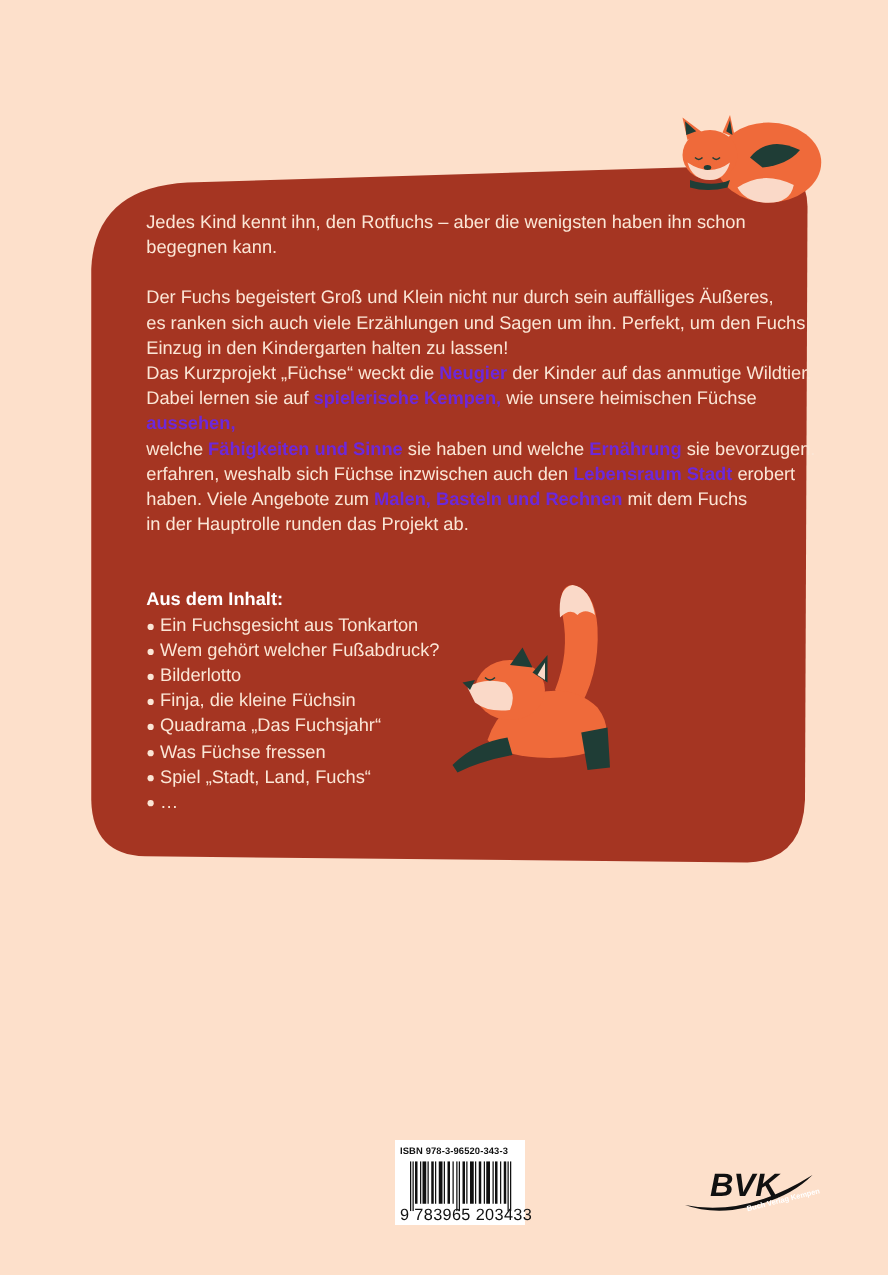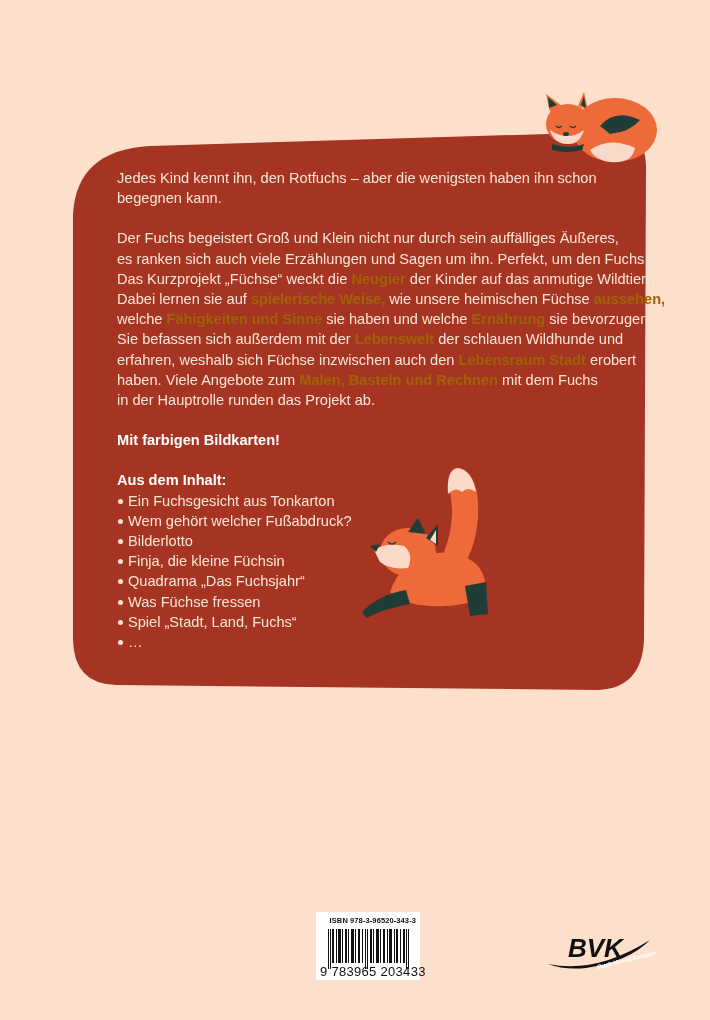--- a/index.html
+++ b/index.html
@@ -12,35 +12,35 @@
     .panel {
       position: absolute; left: 0; top: 0; width: 710px; height: 1020px;
     }
     .panel svg { position: absolute; left: 0; top: 0; }
     .content {
       position: absolute; left: 117px; top: 168px; width: 560px;
       color: #fbe6d6; font-size: 14.6px; line-height: 20.2px;
     }
     .content p { margin: 0; }
     .content .gap { height: 20px; }
-    .content b { font-weight: bold; color: #a16207; }
+    .content b { font-weight: bold; color: #6d28d9; }
     .heading { font-weight: bold; color: #ffffff; }
     ul.items { list-style: none; margin: 0; padding: 0; }
     ul.items li { position: relative; padding-left: 11px; }
     ul.items li::before {
       content: ""; position: absolute; left: 1px; top: 8px;
       width: 5px; height: 5px; border-radius: 50%; background: #fbe6d6;
     }
     .fox { position: absolute; }
     .barcode-box {
       position: absolute; left: 316px; top: 912px; width: 104px; height: 68px;
       background: #fff;
     }
     .isbn-label {
-      position: absolute; left: 4px; top: 4px; width: 96px; text-align: right;
+      position: absolute; left: 4px; top: 4px; width: 96px; text-align: left;
       font-size: 7.5px; font-weight: bold; color: #111; letter-spacing: 0.1px;
     }
     .bars { position: absolute; left: 12px; top: 17px; }
     .ean-digits {
       position: absolute; left: 4px; top: 52px; width: 96px;
       font-size: 13px; color: #111; letter-spacing: 0.3px; white-space: nowrap;
     }
     .logo { position: absolute; left: 546px; top: 926px; }
   </style>
 </head>
@@ -67,29 +67,28 @@
   <ellipse cx="26" cy="46" rx="3" ry="2" fill="#1f3d36"></ellipse>
   <path d="M 12 56 Q 30 62 44 56 L 42 62 Q 26 66 12 62 Z" fill="#1f3d36"></path>
 </svg>
 
 <div class="content">
   <p>Jedes Kind kennt ihn, den Rotfuchs – aber die wenigsten haben ihn schon</p>
   <p>begegnen kann.</p>
   <div class="gap"></div>
   <p>Der Fuchs begeistert Groß und Klein nicht nur durch sein auffälliges Äußeres,</p>
   <p>es ranken sich auch viele Erzählungen und Sagen um ihn. Perfekt, um den Fuchs</p>
+  <p>Einzug in den Kindergarten halten zu lassen!</p>
   <p><span>Das Kurzprojekt „Füchse“ weckt die </span><b>Neugier</b><span> der Kinder auf das anmutige Wildtier.</span></p>
-  <p><span>Dabei lernen sie auf </span><b>spielerische Weise,</b><span> wie unsere heimischen Füchse </span><b>aussehen,</b></p>
+  <p><span>Dabei lernen sie auf </span><b>spielerische Kempen,</b><span> wie unsere heimischen Füchse </span><b>aussehen,</b></p>
   <p><span>welche </span><b>Fähigkeiten und Sinne</b><span> sie haben und welche </span><b>Ernährung</b><span> sie bevorzugen.</span></p>
-  <p><span>Sie befassen sich außerdem mit der </span><b>Lebenswelt</b><span> der schlauen Wildhunde und</span></p>
   <p><span>erfahren, weshalb sich Füchse inzwischen auch den </span><b>Lebensraum Stadt</b><span> erobert</span></p>
   <p><span>haben. Viele Angebote zum </span><b>Malen, Basteln und Rechnen</b><span> mit dem Fuchs</span></p>
   <p>in der Hauptrolle runden das Projekt ab.</p>
   <div class="gap"></div>
-  <p class="heading">Mit farbigen Bildkarten!</p>
   <div class="gap"></div>
   <p class="heading">Aus dem Inhalt:</p>
   <ul class="items">
     <li>Ein Fuchsgesicht aus Tonkarton</li>
     <li>Wem gehört welcher Fußabdruck?</li>
     <li>Bilderlotto</li>
     <li>Finja, die kleine Füchsin</li>
     <li>Quadrama „Das Fuchsjahr“</li>
     <li>Was Füchse fressen</li>
     <li>Spiel „Stadt, Land, Fuchs“</li>

